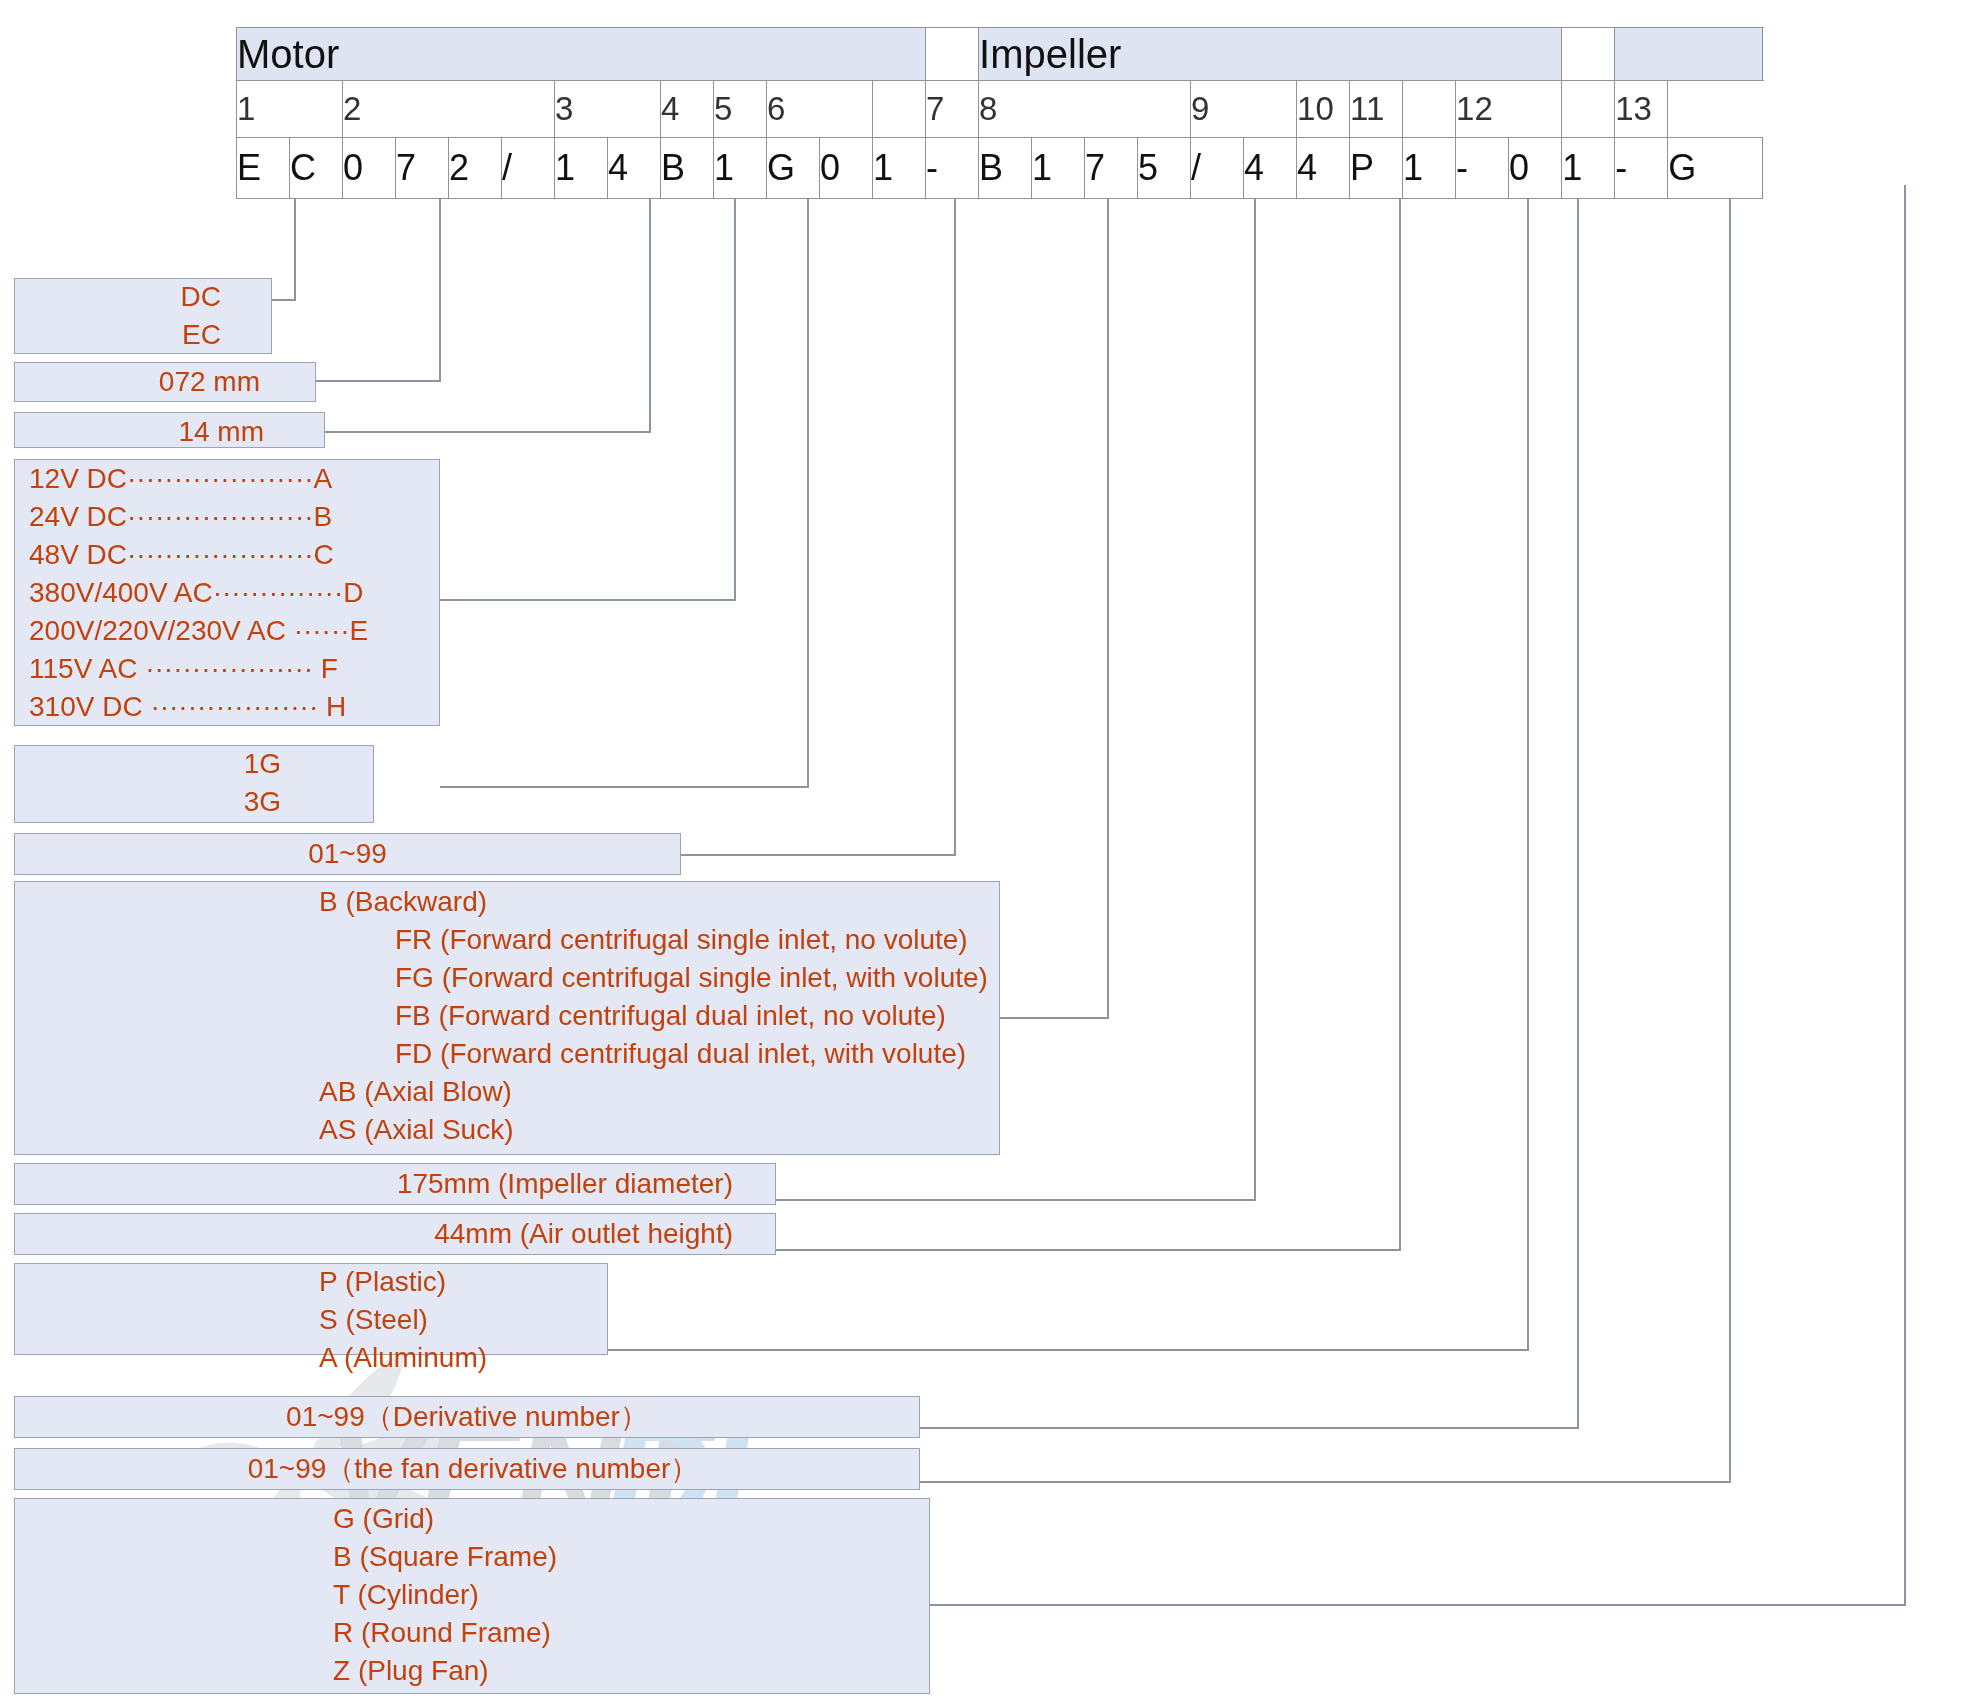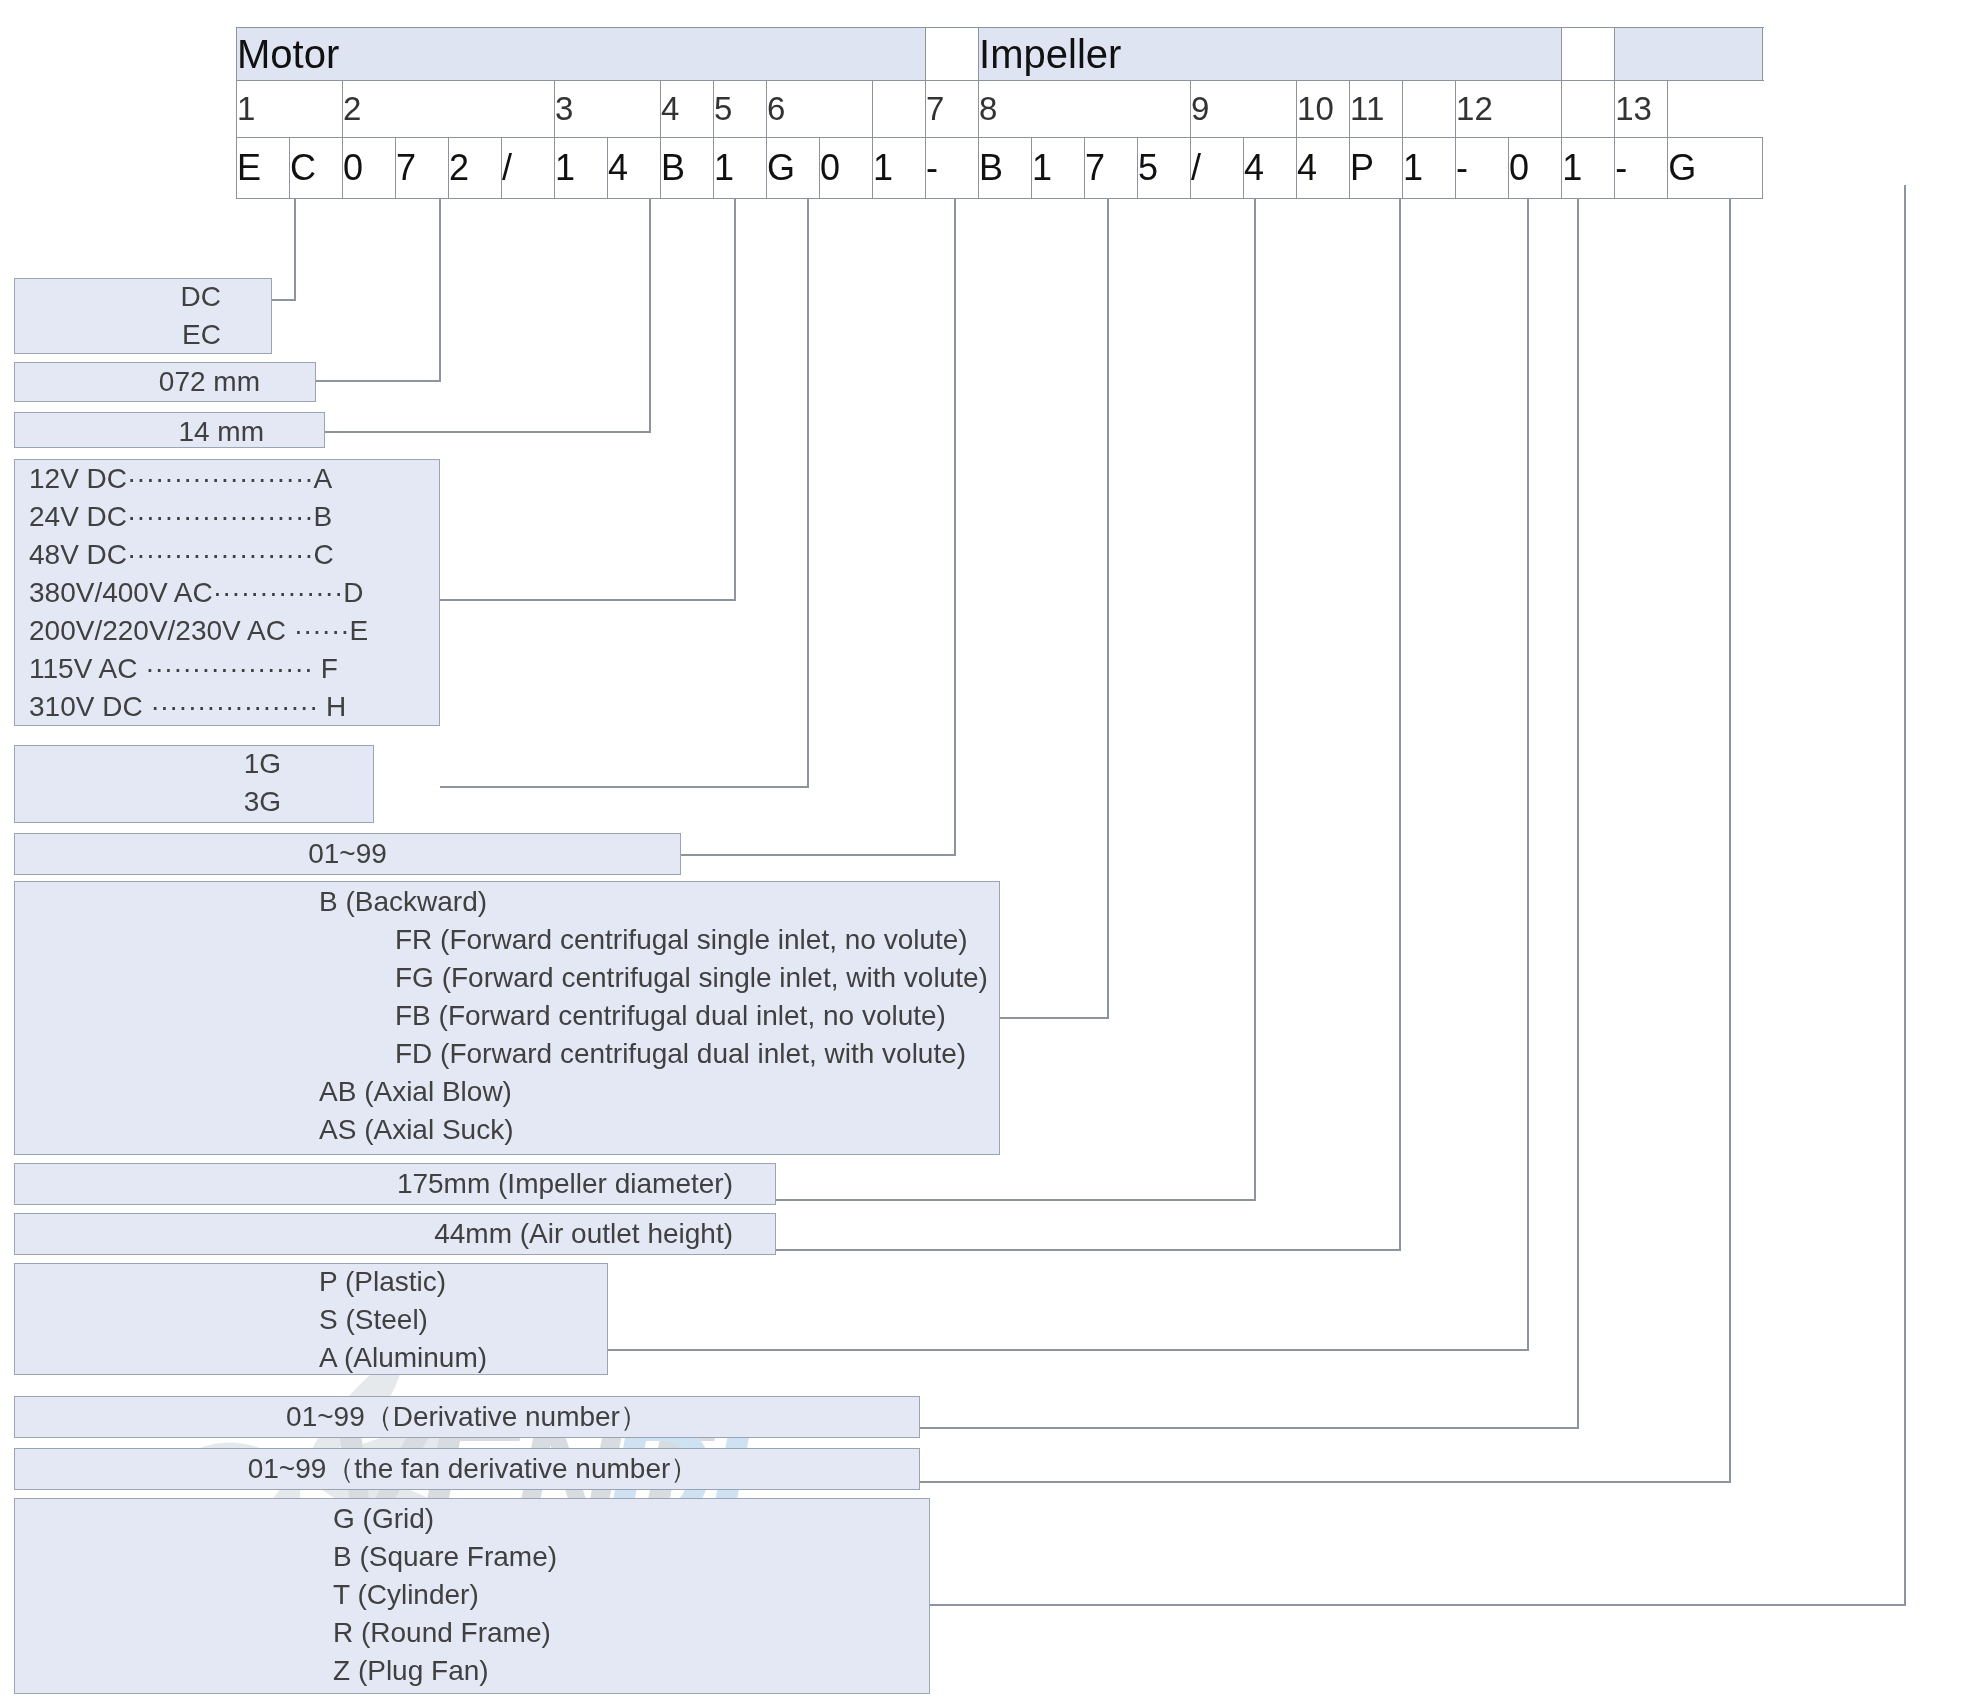--- a/index.html
+++ b/index.html
@@ -89,21 +89,21 @@
   
   .legend-box {
     position: absolute;
     background: #e3e8f4;
     border: 1px solid #9aa4b4;
     box-sizing: border-box;
     z-index: 4;
   }
   .legend-line {
     font-size: 28px;
-    color: #404040;
+    color: #c2410c;
     white-space: pre;
     line-height: 1.0;
   }
 
   
   #connectors {
     position: absolute;
     left: 0; top: 0;
     width: 1974px;
     height: 1704px;
@@ -293,21 +293,21 @@
 </div>
 
 <div class="legend-box" style="left:14px; top:1163px; width:762px; height:42px;">
   <div class="legend-line" style="position:absolute; right:42px; top:6px;">175mm (Impeller diameter)</div>
 </div>
 
 <div class="legend-box" style="left:14px; top:1213px; width:762px; height:42px;">
   <div class="legend-line" style="position:absolute; right:42px; top:6px;">44mm (Air outlet height)</div>
 </div>
 
-<div class="legend-box" style="left:14px; top:1263px; width:594px; height:112px;">
+<div class="legend-box" style="left:14px; top:1263px; width:594px; height:92px;">
   <div class="legend-line" style="position:absolute; left:304px; top:4px;">P (Plastic)</div>
   <div class="legend-line" style="position:absolute; left:304px; top:42px;">S (Steel)</div>
   <div class="legend-line" style="position:absolute; left:304px; top:80px;">A (Aluminum)</div>
 </div>
 
 <div class="legend-box" style="left:14px; top:1396px; width:906px; height:42px;">
   <div class="legend-line" style="position:absolute; left:0; right:0; top:6px; text-align:center;">01~99（Derivative number）</div>
 </div>
 
 <div class="legend-box" style="left:14px; top:1448px; width:906px; height:42px;">

